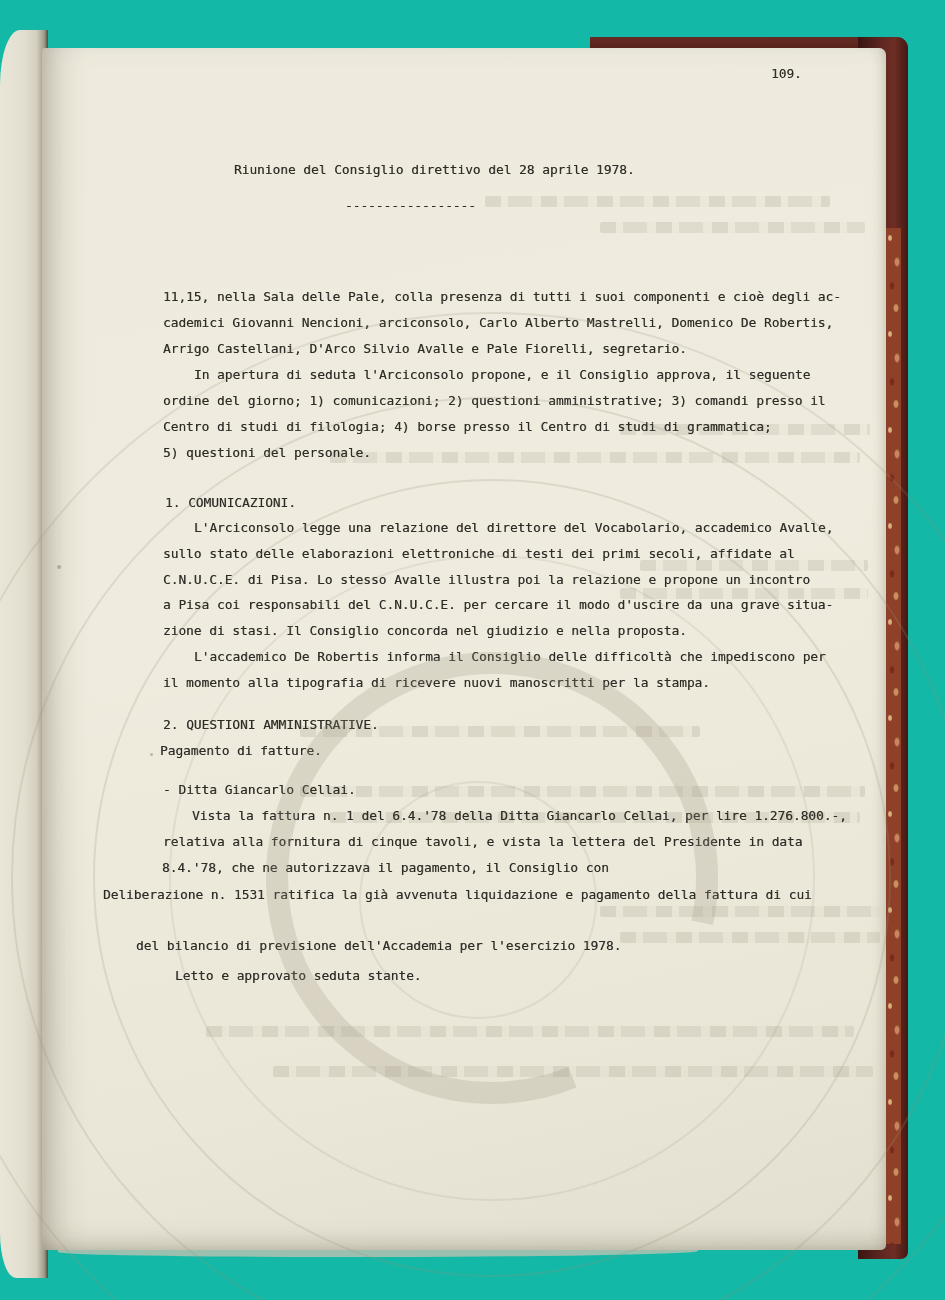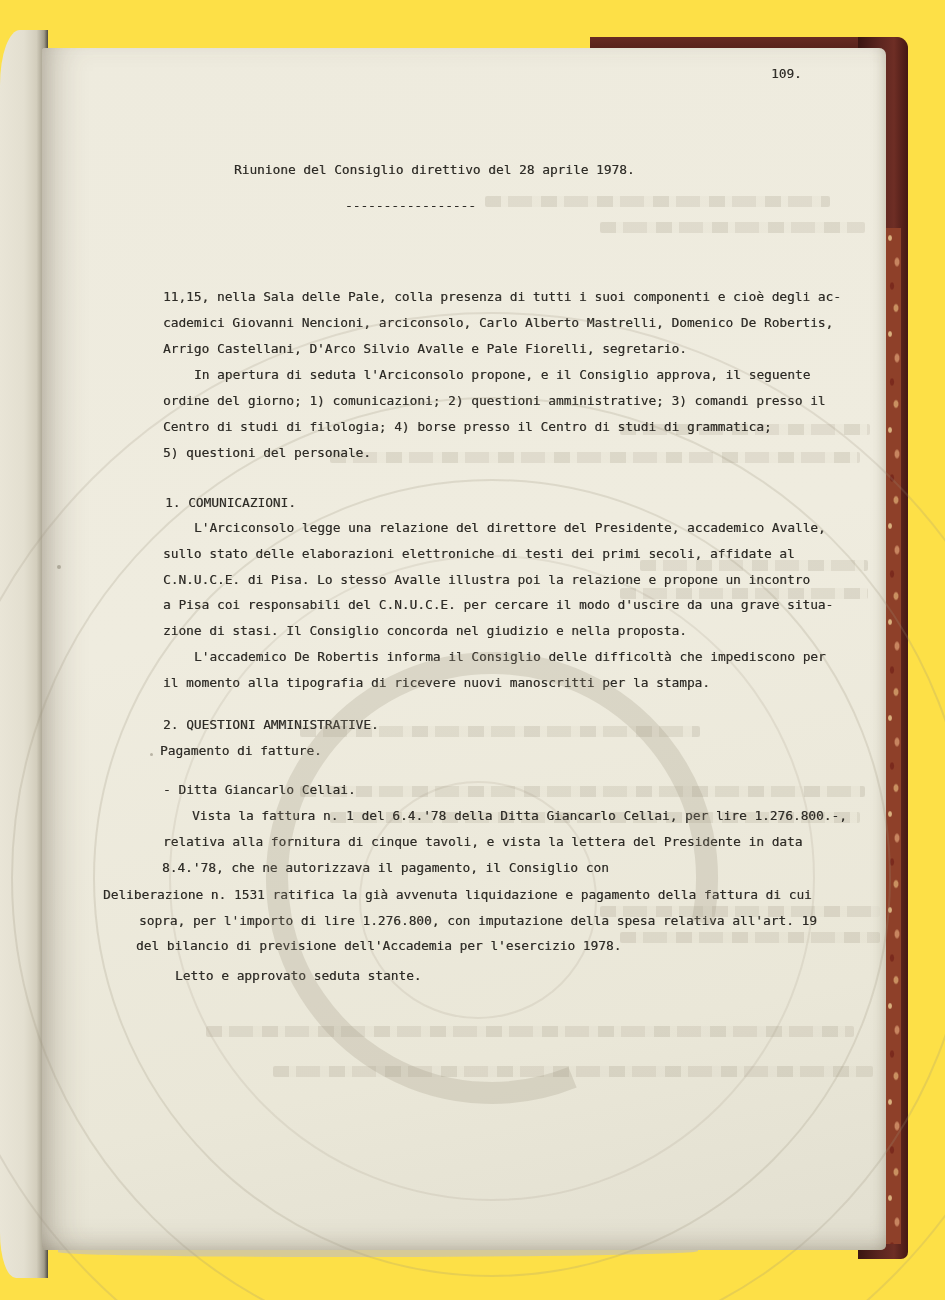--- a/index.html
+++ b/index.html
@@ -1,18 +1,18 @@
 <!DOCTYPE html>
 <html><head>
 <meta charset="utf-8">
 <style>
   html,body { margin:0; padding:0; background:#000; }
   #stage {
     position:relative; width:945px; height:1300px; overflow:hidden;
-    background:#fde047;
+    background:#14b8a6;
     font-family:"DejaVu Sans Mono","Liberation Mono",monospace;
   }
   
   .left-edge {
     position:absolute; left:0; top:30px; width:48px; height:1248px;
     background:linear-gradient(90deg,#e9e5d7 0%,#e3dfd0 50%,#d3cebd 76%,#a29c8a 92%,#4e4a41 100%);
     border-radius:20px 0 0 16px / 55px 0 0 45px;
   }
   .cover-top {
     position:absolute; left:590px; top:37px; width:316px; height:20px;
@@ -104,41 +104,40 @@
     <div class="tl" style="left:121px;top:267px">cademici Giovanni Nencioni, arciconsolo, Carlo Alberto Mastrelli, Domenico De Robertis,</div>
     <div class="tl" style="left:121px;top:293px">Arrigo Castellani, D'Arco Silvio Avalle e Pale Fiorelli, segretario.</div>
 
     <div class="tl" style="left:152px;top:319px">In apertura di seduta l'Arciconsolo propone, e il Consiglio approva, il seguente</div>
     <div class="tl" style="left:121px;top:345px">ordine del giorno; 1) comunicazioni; 2) questioni amministrative; 3) comandi presso il</div>
     <div class="tl" style="left:121px;top:371px">Centro di studi di filologia; 4) borse presso il Centro di studi di grammatica;</div>
     <div class="tl" style="left:121px;top:397px">5) questioni del personale.</div>
 
     <div class="tl" style="left:123px;top:447px"><span>1. </span><span class="u">COMUNICAZIONI</span><span>.</span></div>
 
-    <div class="tl" style="left:152px;top:472px">L'Arciconsolo legge una relazione del direttore del Presidente, accademico Avalle,</div>
+    <div class="tl" style="left:152px;top:472px">L'Arciconsolo legge una relazione del direttore del Vocabolario, accademico Avalle,</div>
     <div class="tl" style="left:121px;top:498px">sullo stato delle elaborazioni elettroniche di testi dei primi secoli, affidate al</div>
     <div class="tl" style="left:121px;top:524px">C.N.U.C.E. di Pisa. Lo stesso Avalle illustra poi la relazione e propone un incontro</div>
     <div class="tl" style="left:121px;top:575px">zione di stasi. Il Consiglio concorda nel giudizio e nella proposta.</div>
     <div class="tl" style="left:121px;top:549px">a Pisa coi responsabili del C.N.U.C.E. per cercare il modo d'uscire da una grave situa-</div>
 
     <div class="tl" style="left:152px;top:601px">L'accademico De Robertis informa il Consiglio delle difficoltà che impediscono per</div>
     <div class="tl" style="left:121px;top:627px">il momento alla tipografia di ricevere nuovi manoscritti per la stampa.</div>
 
     <div class="tl" style="left:121px;top:669px"><span>2. </span><span class="u">QUESTIONI AMMINISTRATIVE</span><span>.</span></div>
 
     <div class="tl" style="left:118px;top:695px"><span class="u">Pagamento di fatture</span><span>.</span></div>
 
     <div class="tl" style="left:121px;top:734px"><span>- </span><span class="u">Ditta Giancarlo Cellai</span><span>.</span></div>
 
     <div class="tl" style="left:150px;top:760px">Vista la fattura n. 1 del 6.4.'78 della Ditta Giancarlo Cellai, per lire 1.276.800.-,</div>
     <div class="tl" style="left:121px;top:786px">relativa alla fornitura di cinque tavoli, e vista la lettera del Presidente in data</div>
     <div class="tl" style="left:120px;top:812px">8.4.'78, che ne autorizzava il pagamento, il Consiglio con</div>
 
     <div class="tl" style="left:61px;top:839px">Deliberazione n. 1531 ratifica la già avvenuta liquidazione e pagamento della fattura di cui</div>
-    <div class="tl" style="left:97px;top:865px">sopra, per l'importo di lire 1.276.800, con imputazione della spesa relativa all'art. 19</div>
     <div class="tl" style="left:94px;top:890px">del bilancio di previsione dell'Accademia per l'esercizio 1978.</div>
 
     <div class="tl" style="left:133px;top:920px">Letto e approvato seduta stante.</div>
   </div>
 
   <svg class="wm" width="945" height="1300" viewBox="0 0 945 1300">
     <circle cx="492" cy="878" r="565" fill="none" stroke="#9b927c" stroke-opacity="0.20" stroke-width="2"></circle>
     <circle cx="492" cy="878" r="480" fill="none" stroke="#9b927c" stroke-opacity="0.22" stroke-width="2"></circle>
     <circle cx="492" cy="878" r="398" fill="none" stroke="#9b927c" stroke-opacity="0.22" stroke-width="2"></circle>
     <circle cx="492" cy="878" r="322" fill="none" stroke="#9b927c" stroke-opacity="0.16" stroke-width="2"></circle>

